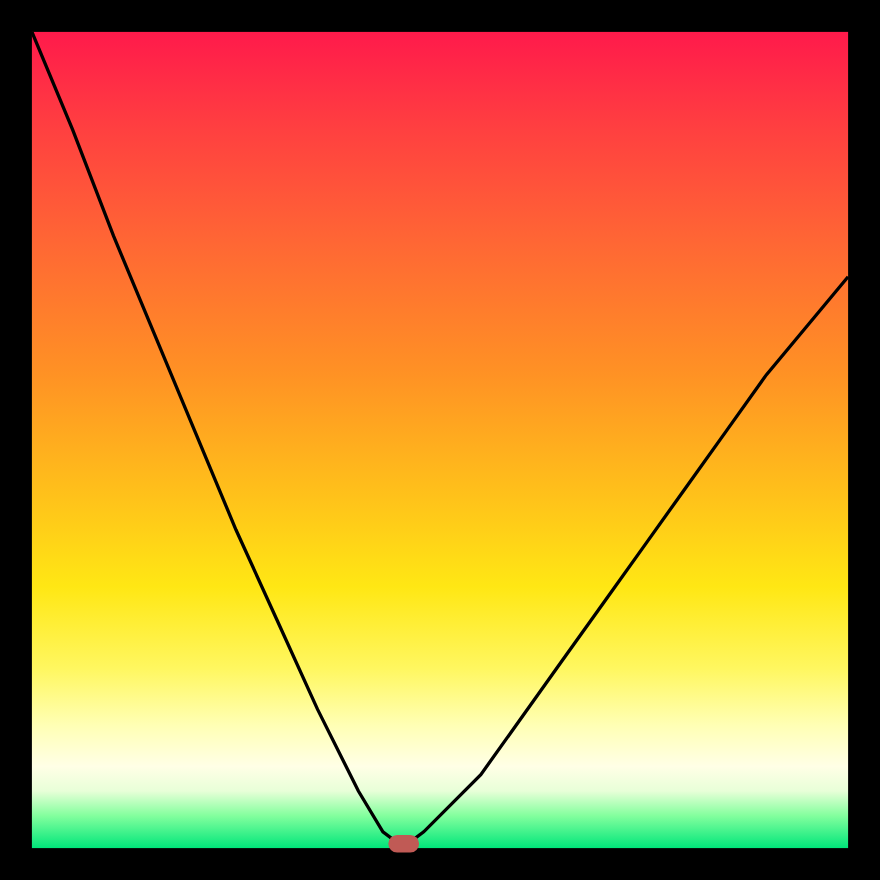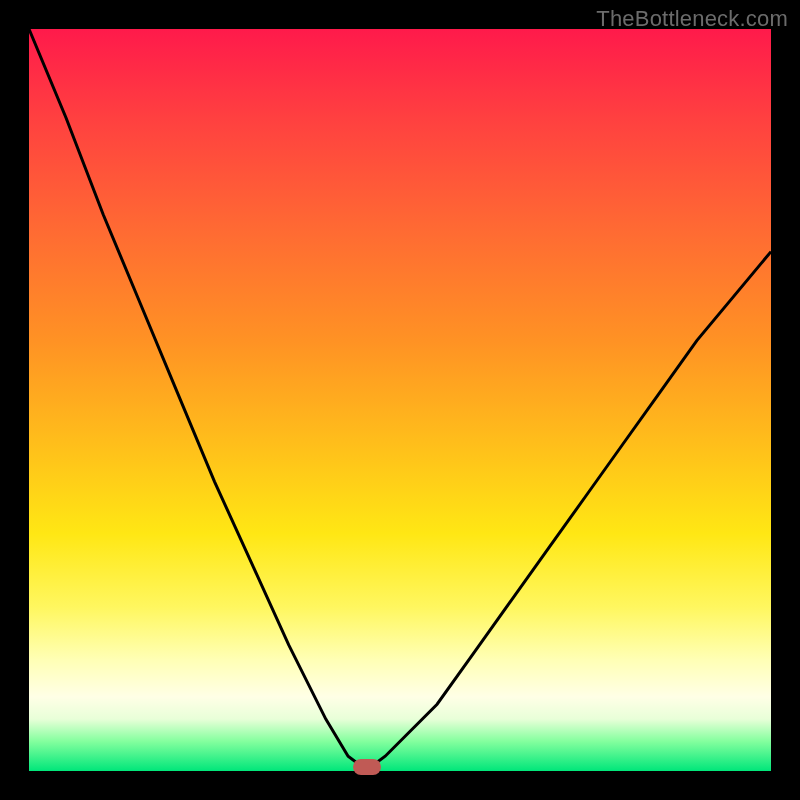--- a/index.html
+++ b/index.html
@@ -71,14 +71,13 @@
 </head>
 <body>
 
 <div class="frame">
   <div class="plot-area">
     <svg class="curve" viewBox="0 0 742 742" preserveAspectRatio="none">
       <path id="curve-path" d="M0.0 0.0 L37.1 89.0 L74.2 185.5 L111.3 274.5 L148.4 363.6 L185.5 452.6 L222.6 534.2 L259.7 615.9 L296.8 690.1 L319.1 727.2 L333.9 738.3 L341.3 738.3 L356.2 727.2 L408.1 675.2 L445.2 623.3 L482.3 571.3 L519.4 519.4 L556.5 467.5 L593.6 415.5 L630.7 363.6 L667.8 311.6 L704.9 267.1 L742.0 222.6 " fill="none" stroke="#000" stroke-width="3"></path>
     </svg>
     <div id="marker" class="marker" style="left: 337.61px; top: 738.29px; background: rgb(192, 90, 85);"></div>
   </div>
-  <div class="watermark">TheBottleneck.com</div>
 </div>
 
 </body></html>

